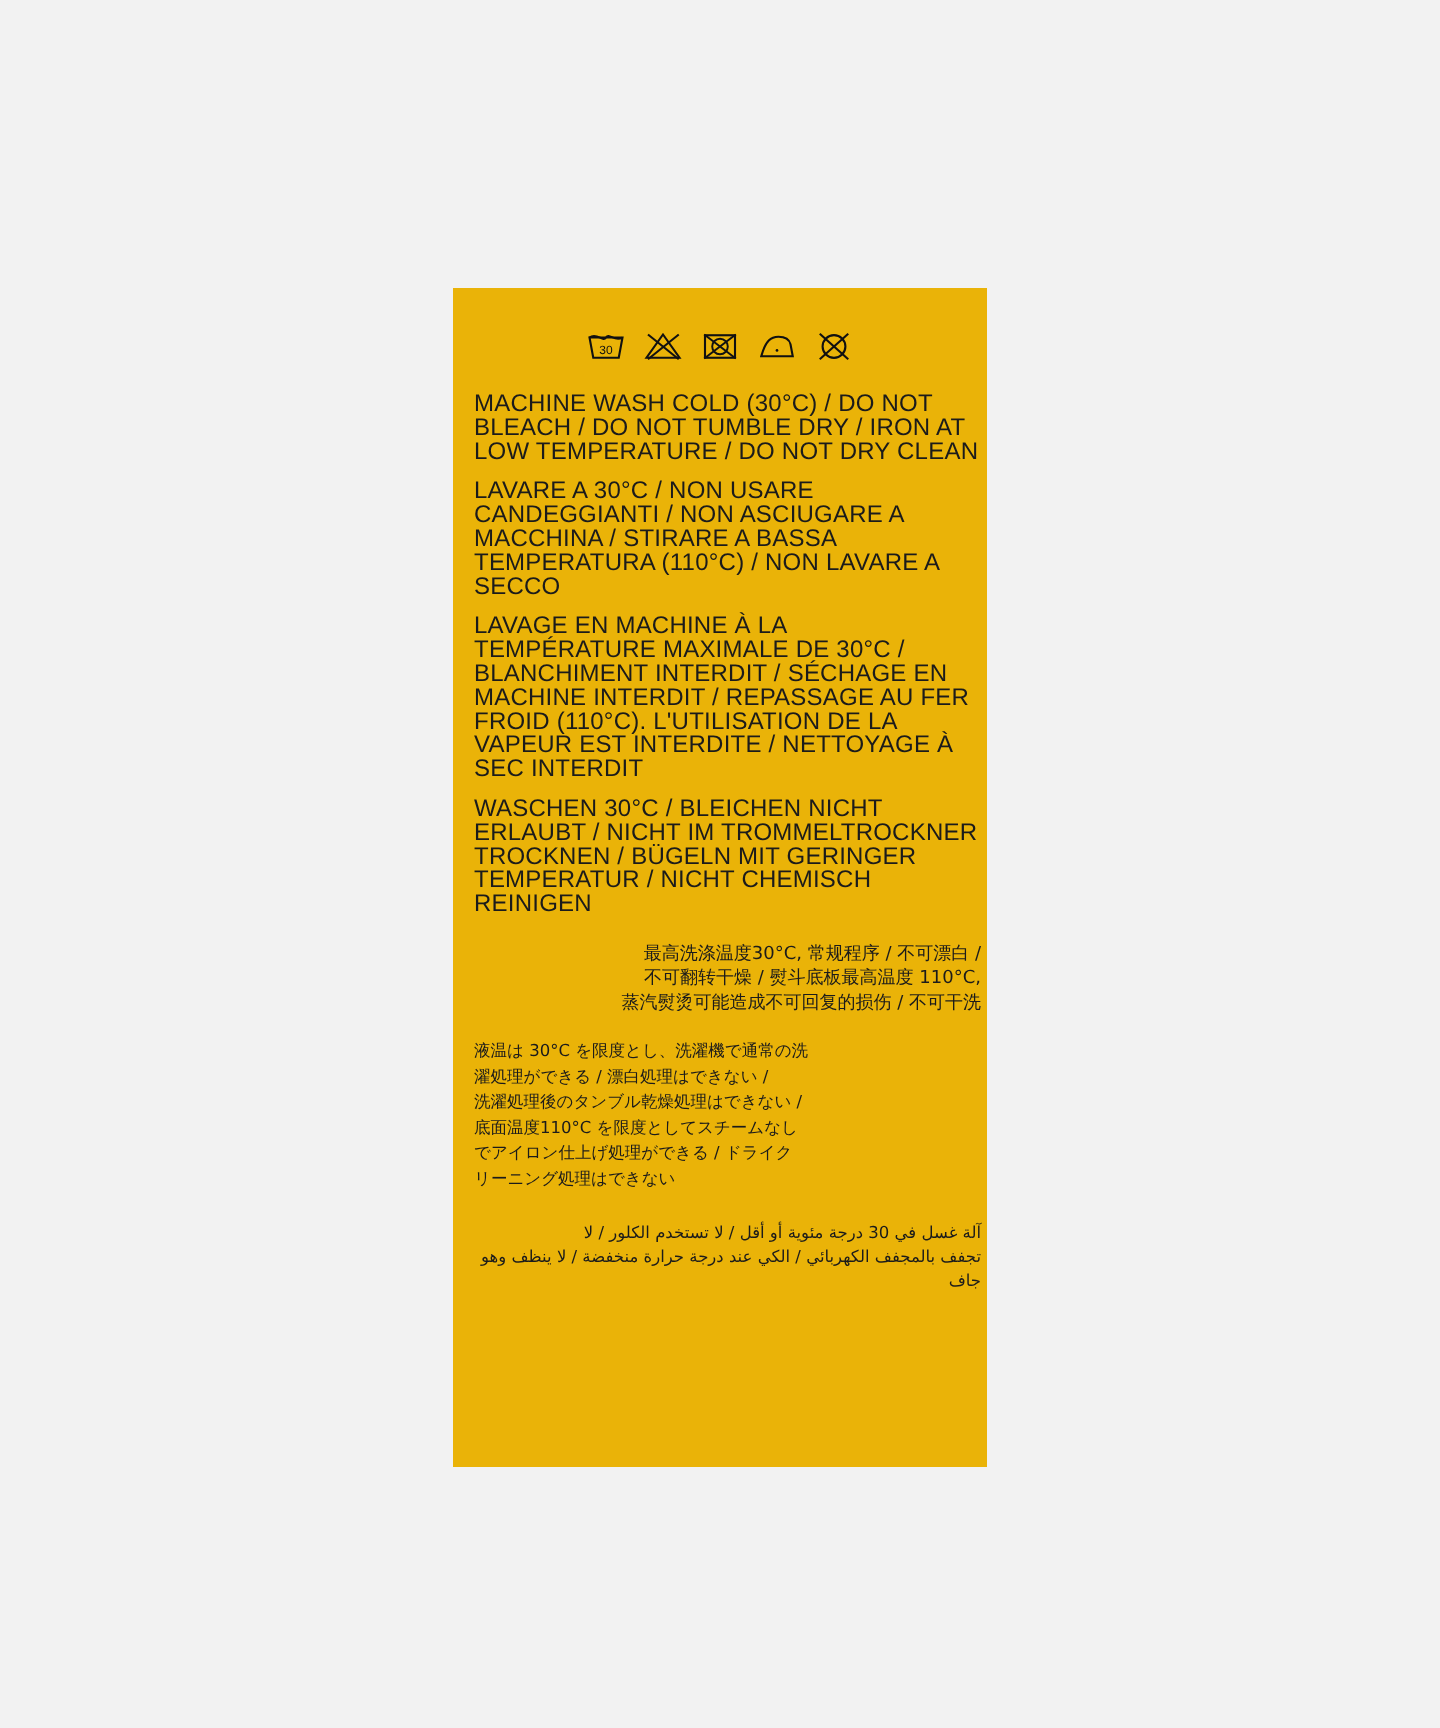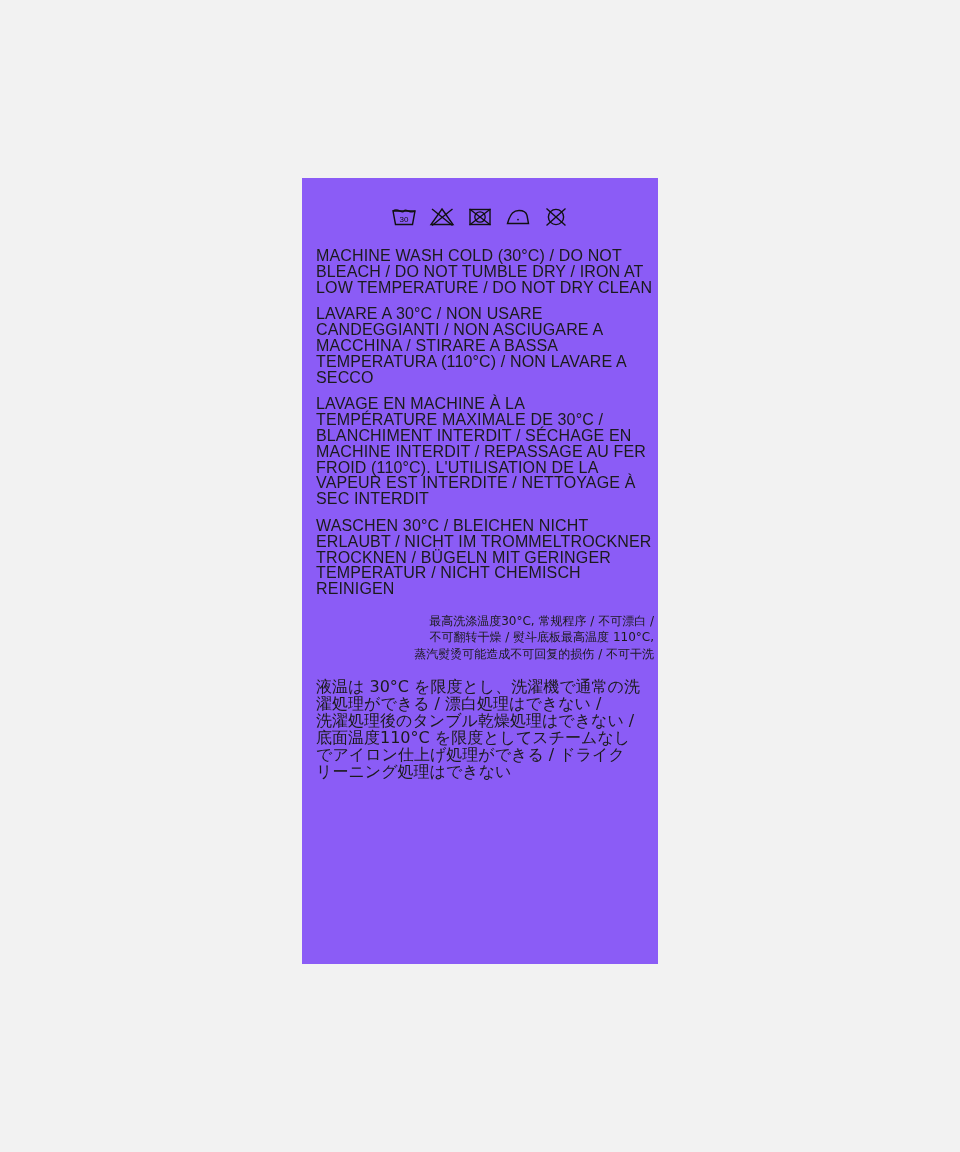--- a/index.html
+++ b/index.html
@@ -14,24 +14,24 @@
     overflow: hidden;
   }
   #stage {
     position: relative;
     width: 960px;
     height: 1152px;
   }
   .label-card {
     position: absolute;
     left: 302px;
-    top: 178px;
+    top: 192px;
     width: 356px;
     height: 786px;
-    background: #8b5cf6;
+    background: #eab308;
     box-sizing: border-box;
   }
   .symbol-row {
     position: absolute;
     left: 0;
     top: 26px;
     width: 100%;
     display: flex;
     justify-content: center;
     align-items: flex-end;
@@ -68,21 +68,21 @@
   }
   .block.cjk p {
     font-family: "DejaVu Sans", sans-serif;
     font-size: 12px;
     line-height: 16.5px;
     letter-spacing: 0px;
     text-align: right;
   }
   .block.jp p {
     font-family: "DejaVu Sans", sans-serif;
-    font-size: 16px;
+    font-size: 11px;
     line-height: 17px;
     letter-spacing: 0px;
   }
   .block.ar {
     direction: rtl;
     text-align: right;
   }
   .block.ar p {
     font-family: "DejaVu Sans", sans-serif;
     font-size: 11px;
@@ -185,16 +185,21 @@
 
       <div class="block jp gap-xl">
         <p>液温は 30°C を限度とし、洗濯機で通常の洗
 濯処理ができる / 漂白処理はできない /
 洗濯処理後のタンブル乾燥処理はできない /
 底面温度110°C を限度としてスチームなし
 でアイロン仕上げ処理ができる / ドライク
 リーニング処理はできない</p>
       </div>
 
+      <div class="block ar">
+        <p>آلة غسل في 30 درجة مئوية أو أقل / لا تستخدم الكلور / لا
+تجفف بالمجفف الكهربائي / الكي عند درجة حرارة منخفضة / لا ينظف وهو
+جاف</p>
+      </div>
 
     </div>
   </div>
 </div>
 
 </body></html>

